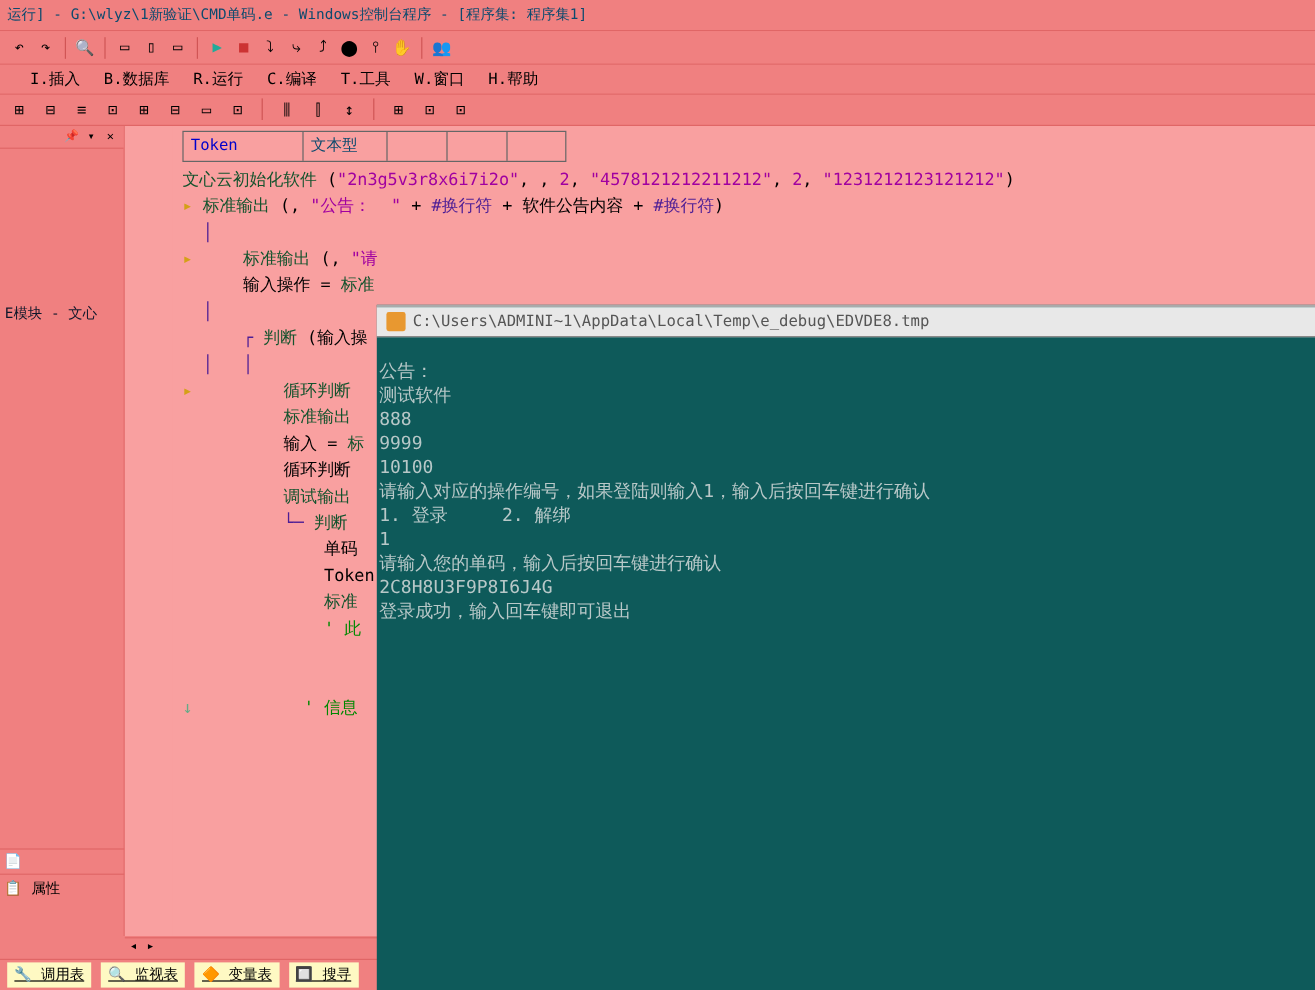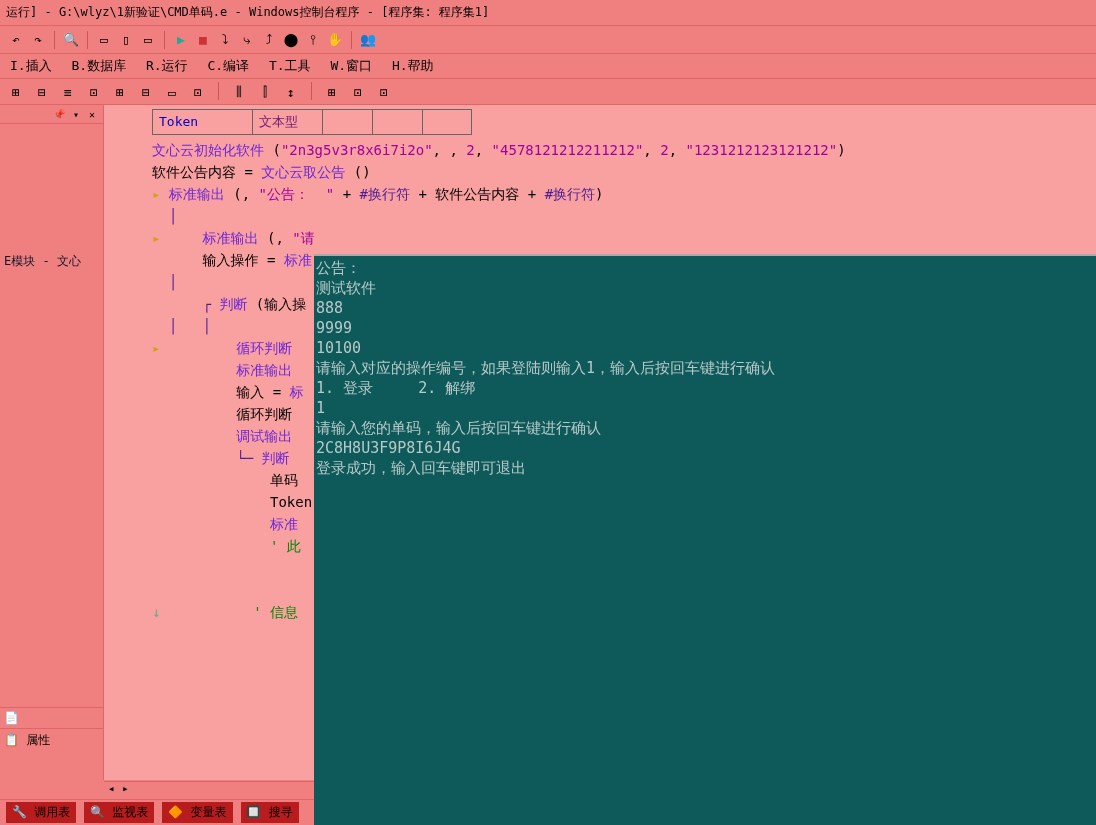--- a/index.html
+++ b/index.html
@@ -1,48 +1,48 @@
 <!DOCTYPE html>
 <html><head>
 <meta charset="utf-8">
 <style>
 * { margin: 0; padding: 0; box-sizing: border-box; font-family: "SimSun", "宋体", monospace; }
 body { width: 1096px; height: 825px; background: #f08080; overflow: hidden; position: relative; font-size: 13px; }
-.titlebar { background: #f08080; color: #000000; padding: 4px 6px; font-size: 12px; border-bottom: 1px solid #e06666; }
+.titlebar { background: #f08080; color: #0c4a6e; padding: 4px 6px; font-size: 12px; border-bottom: 1px solid #e06666; }
 .toolbar { background: #f08080; padding: 4px 6px; border-bottom: 1px solid #e06666; display: flex; align-items: center; gap: 2px; height: 28px; }
 .tool-btn { width: 20px; height: 20px; display: inline-flex; align-items: center; justify-content: center; cursor: pointer; }
 .tool-sep { width: 1px; height: 18px; background: #d05555; margin: 0 4px; }
-.menubar { background: #f08080; padding: 3px 4px; font-size: 13px; color: #000; border-bottom: 1px solid #e06666; }
+.menubar { background: #f08080; padding: 3px 19px; font-size: 13px; color: #000; border-bottom: 1px solid #e06666; }
 .menu-item { padding: 2px 6px; cursor: pointer; }
 .toolbar2 { background: #f08080; padding: 3px 6px; border-bottom: 1px solid #e06666; display: flex; gap: 6px; height: 26px; }
 .main-area { display: flex; height: calc(100% - 150px); }
 .left-panel { width: 104px; background: #f08080; border-right: 1px solid #e06666; position: relative; }
 .panel-hdr { background: #f08080; font-size: 12px; padding: 2px 4px; border-bottom: 1px solid #e06666; display: flex; justify-content: flex-end; gap: 2px; }
 .panel-x { width: 14px; height: 14px; cursor: pointer; font-size: 10px; display: inline-flex; align-items: center; justify-content: center; }
 .left-lbl { font-size: 12px; padding: 4px; writing-mode: horizontal-tb; color: #0f172a; position: absolute; top: 144px; }
 .code-area { flex: 1; background: #f9a0a0; position: relative; overflow: hidden; }
 .gutter { width: 40px; background: #f9a0a0; position: absolute; left: 0; top: 0; bottom: 0; }
 .code-content { margin-left: 48px; padding-top: 4px; font-size: 14px; line-height: 22px; font-family: "NSimSun","宋体",monospace; }
 .table-row { display: flex; border: 1px solid #666; margin-bottom: 4px; width: 320px; }
 .table-cell { border-right: 1px solid #666; padding: 1px 6px; font-size: 13px; }
 .tc1 { width: 100px; color: #0000cc; }
-.tc2 { width: 70px; color: #701a75; }
+.tc2 { width: 70px; color: #0c4a6e; }
 .tc3 { width: 50px; }
 .code-line { white-space: pre; }
-.kw-blue { color: #6d28d9; }
+.kw-blue { color: #14532d; }
 .kw-green { color: #008800; }
 .kw-purple { color: #a000a0; }
 .kw-grey { color: #4c1d95; }
 .kw-black { color: #000; }
 .bottom-tabs { position: absolute; bottom: 0; left: 0; right: 0; background: #f08080; border-top: 1px solid #e06666; padding: 3px 6px; font-size: 12px; display: flex; gap: 8px; height: 26px; align-items: center; }
-.status-tab { background: #b91c1c; padding: 2px 6px; cursor: pointer; }
+.status-tab { background: #fef9c3; padding: 2px 6px; cursor: pointer; text-decoration: underline; }
 .console-window { position: absolute; left: 314px; top: 254px; width: 782px; height: 571px; background: #0e5a5a; border-top: 2px solid #aaa; }
 .console-title { background: #e8e8e8; color: #555; padding: 4px 8px; font-size: 13px; display: flex; align-items: center; gap: 6px; border-bottom: 1px solid #888; }
 .console-icon { width: 16px; height: 16px; background: #e89830; display: inline-block; border-radius: 2px; }
-.console-body { padding: 2px 2px; color: #b8c8c8; font-size: 15px; line-height: 20px; font-family: "NSimSun","宋体",monospace; white-space: pre; }
+.console-body { padding: 18px 2px; color: #b8c8c8; font-size: 15px; line-height: 20px; font-family: "NSimSun","宋体",monospace; white-space: pre; }
 .scroll-h { position: absolute; bottom: 28px; left: 104px; right: 0; height: 16px; background: #f08080; border-top: 1px solid #e06666; }
 .left-dock-bottom { position: absolute; left: 0; bottom: 28px; width: 104px; font-size: 12px; }
 .left-tab-item { padding: 3px 4px; border-top: 1px solid #e06666; cursor: pointer; }
 .play { color: #2a9; }
 .stop { color: #c33; }
 </style>
 </head>
 <body>
 
 <div class="titlebar">运行] - G:\wlyz\1新验证\CMD单码.e - Windows控制台程序 - [程序集: 程序集1]</div>
@@ -115,21 +115,20 @@
   <div class="code-area">
     <div class="gutter"></div>
     <div class="code-content">
       <div class="table-row">
         <div class="table-cell tc1">Token</div>
         <div class="table-cell tc2">文本型</div>
         <div class="table-cell tc3"></div>
         <div class="table-cell tc3"></div>
       </div>
       <div class="code-line"><span class="kw-blue">文心云初始化软件</span> <span class="kw-black">(</span><span class="kw-purple">"2n3g5v3r8x6i7i2o"</span><span class="kw-black">, , </span><span class="kw-purple">2</span><span class="kw-black">, </span><span class="kw-purple">"4578121212211212"</span><span class="kw-black">, </span><span class="kw-purple">2</span><span class="kw-black">, </span><span class="kw-purple">"1231212123121212"</span><span class="kw-black">)</span></div>
-      <div class="code-line"><span class="kw-black">软件公告内容 </span><span class="kw-black">= </span><span class="kw-blue">文心云取公告</span><span class="kw-black"> ()</span></div>
       <div class="code-line"><span style="color:#d4a017">▸ </span><span class="kw-blue">标准输出</span><span class="kw-black"> (, </span><span class="kw-purple">"公告：  "</span><span class="kw-black"> + </span><span class="kw-grey">#换行符</span><span class="kw-black"> + </span><span class="kw-black">软件公告内容</span><span class="kw-black"> + </span><span class="kw-grey">#换行符</span><span class="kw-black">)</span></div>
       <div class="code-line">  <span class="kw-grey">│</span></div>
       <div class="code-line"><span style="color:#d4a017">▸ </span>    <span class="kw-blue">标准输出</span><span class="kw-black"> (, </span><span class="kw-purple">"请</span></div>
       <div class="code-line">      <span class="kw-black">输入操作 </span><span class="kw-black">= </span><span class="kw-blue">标准</span></div>
       <div class="code-line">  <span class="kw-grey">│</span></div>
       <div class="code-line">      <span class="kw-grey">┌ </span><span class="kw-blue">判断</span><span class="kw-black"> (输入操</span></div>
       <div class="code-line">  <span class="kw-grey">│   │</span></div>
       <div class="code-line"><span style="color:#d4a017">▸ </span>        <span class="kw-blue">循环判断</span></div>
       <div class="code-line">          <span class="kw-blue">标准输出</span></div>
       <div class="code-line">          <span class="kw-black">输入 </span><span class="kw-black">= </span><span class="kw-blue">标</span></div>
@@ -153,20 +152,24 @@
 </div>
 
 <div class="bottom-tabs">
   <span class="status-tab">🔧 调用表</span>
   <span class="status-tab">🔍 监视表</span>
   <span class="status-tab">🔶 变量表</span>
   <span class="status-tab">🔲 搜寻</span>
 </div>
 
 <div class="console-window">
+  <div class="console-title">
+    <span class="console-icon"></span>
+    <span>C:\Users\ADMINI~1\AppData\Local\Temp\e_debug\EDVDE8.tmp</span>
+  </div>
   <div class="console-body"><span>公告：</span>
 <span>测试软件</span>
 <span>888</span>
 <span>9999</span>
 <span>10100</span>
 <span>请输入对应的操作编号，如果登陆则输入1，输入后按回车键进行确认</span>
 <span>1. 登录     2. 解绑</span>
 <span>1</span>
 <span>请输入您的单码，输入后按回车键进行确认</span>
 <span>2C8H8U3F9P8I6J4G</span>

